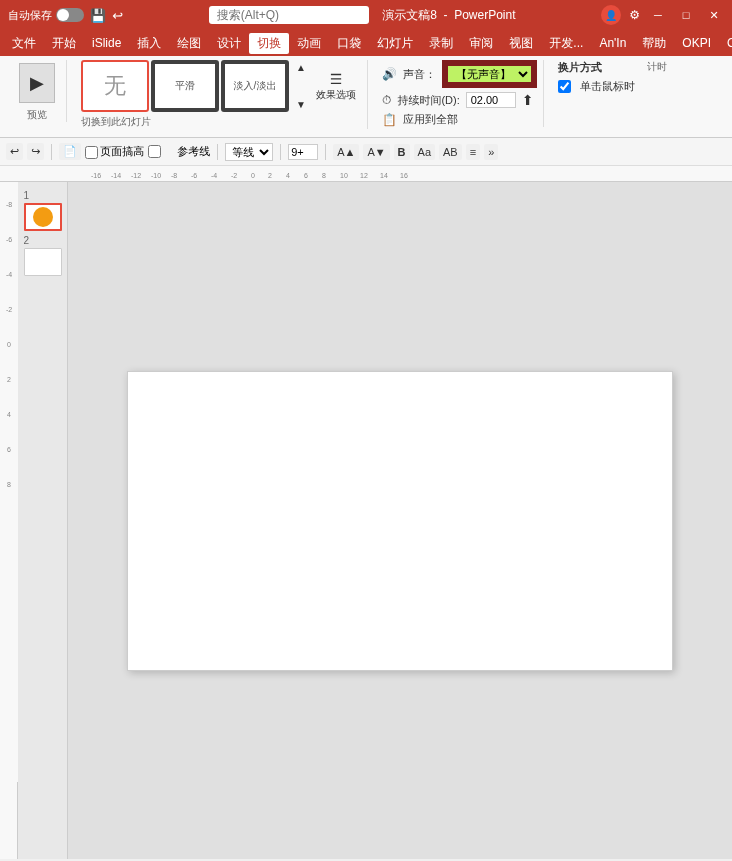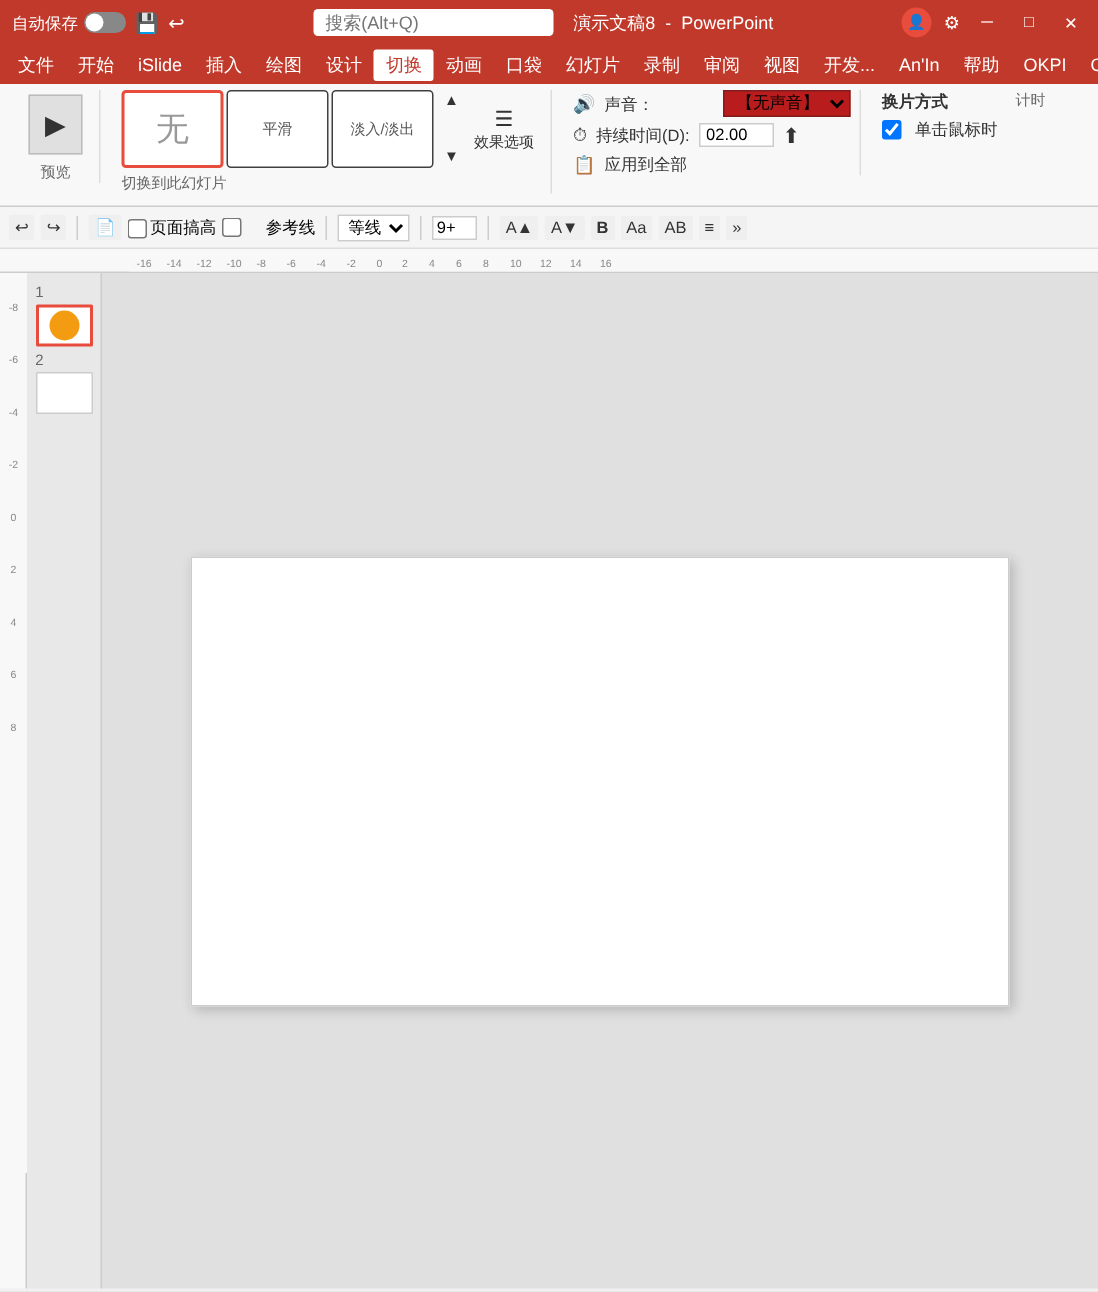--- a/index.html
+++ b/index.html
@@ -29,27 +29,27 @@
     .ribbon { background: #f8f8f8; border-bottom: 1px solid #ccc; padding: 4px 8px 6px; }
     .ribbon-row1 { display: flex; align-items: flex-start; gap: 8px; margin-bottom: 2px; }
     .ribbon-group { display: flex; align-items: flex-start; gap: 4px; padding: 0 6px; border-right: 1px solid #ddd; }
     .ribbon-group:last-child { border-right: none; }
 
     .ribbon-btn { display: flex; flex-direction: column; align-items: center; justify-content: center; cursor: pointer; padding: 2px 4px; border-radius: 3px; min-width: 40px; font-size: 10px; color: #333; border: 1px solid transparent; }
     .ribbon-btn-label { font-size: 10px; margin-top: 1px; }
 
     .ribbon-side { display: flex; flex-direction: column; gap: 4px; }
     .ribbon-side-row { display: flex; align-items: center; gap: 6px; font-size: 11px; color: #333; }
-    .ribbon-select { font-size: 11px; border: 1px solid #7f1d1d; padding: 1px 4px; background: #b91c1c; min-width: 80px; margin-left: 40px; }
+    .ribbon-select { font-size: 11px; border: 6px solid #7f1d1d; padding: 1px 4px; background: #bef264; min-width: 80px; }
     .ribbon-input { font-size: 11px; border: 1px solid #ccc; padding: 1px 4px; background: white; width: 50px; }
     .ribbon-checkbox { margin-right: 3px; }
     .ribbon-label { font-size: 11px; }
 
     .transition-btns { display: flex; gap: 2px; align-items: center; }
-    .trans-btn { width: 68px; height: 52px; border: 1px solid #404040; border-radius: 3px; background: white; cursor: pointer; display: flex; align-items: center; justify-content: center; font-size: 11px; color: #555; }
+    .trans-btn { width: 68px; height: 52px; border: 4px solid #404040; border-radius: 3px; background: white; cursor: pointer; display: flex; align-items: center; justify-content: center; font-size: 11px; color: #555; }
     .trans-btn.active { border: 2px solid #e74c3c; background: #fff; }
     .trans-btn-none { font-size: 18px; border: 2px solid #e74c3c; }
 
     .ribbon-section-label { font-size: 10px; color: #666; text-align: center; margin-top: 2px; }
 
     
     .toolbar { display: flex; align-items: center; background: #f5f5f5; border-bottom: 1px solid #ddd; padding: 2px 6px; gap: 4px; height: 28px; }
     .toolbar-btn { font-size: 11px; cursor: pointer; padding: 1px 3px; border-radius: 2px; color: #333; border: 1px solid transparent; }
     .toolbar-sep { width: 1px; height: 16px; background: #ccc; margin: 0 3px; }
     .toolbar-select { font-size: 11px; border: 1px solid #ccc; padding: 1px 2px; background: white; }

